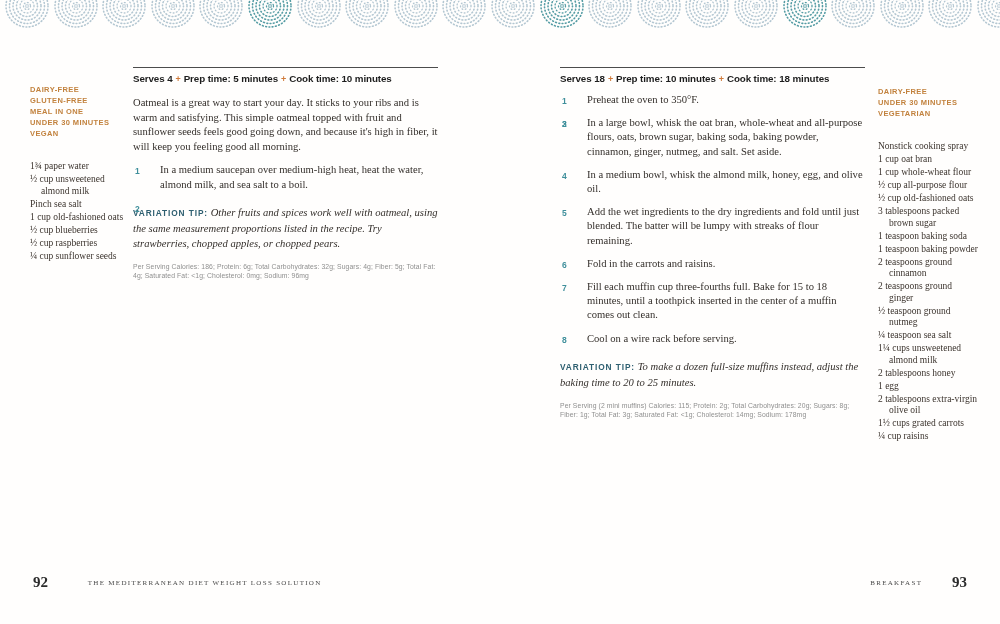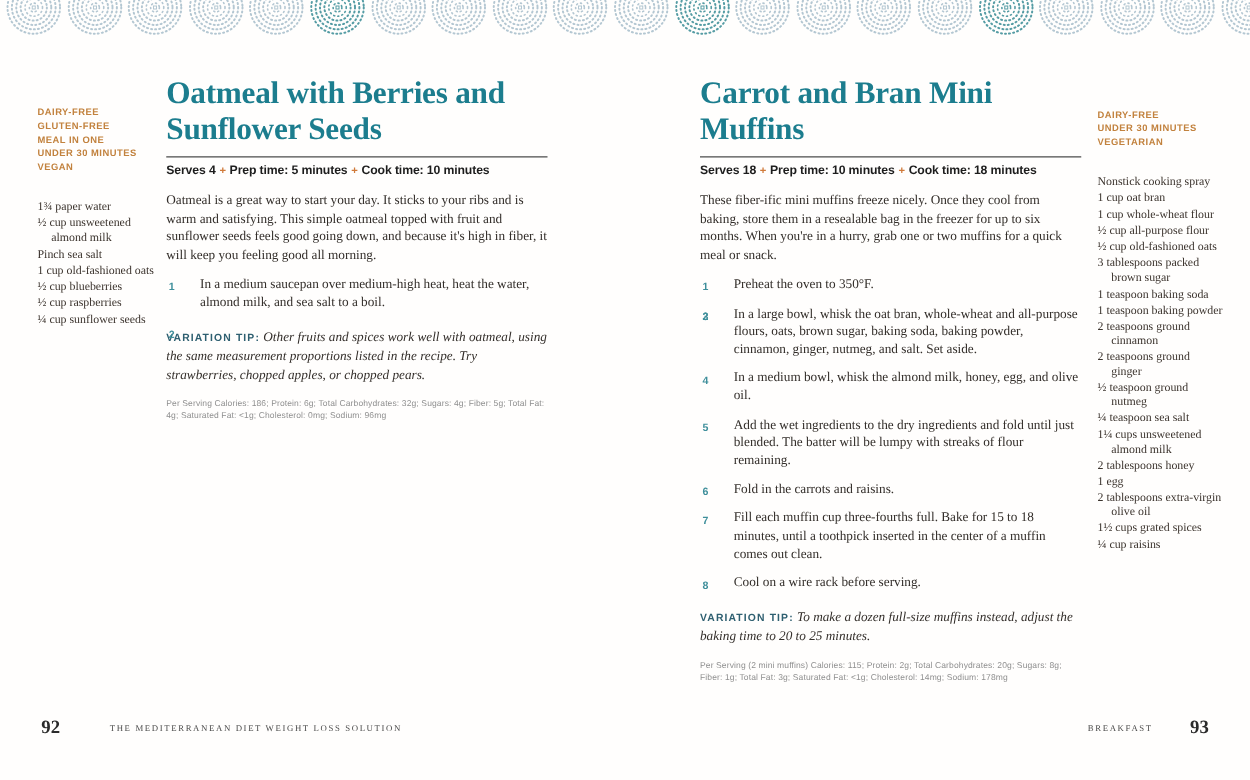--- a/index.html
+++ b/index.html
@@ -312,21 +312,20 @@
         <div class="ing">½ cup unsweetened almond milk</div>
         <div class="ing">Pinch sea salt</div>
         <div class="ing">1 cup old-fashioned oats</div>
         <div class="ing">½ cup blueberries</div>
         <div class="ing">½ cup raspberries</div>
         <div class="ing">¼ cup sunflower seeds</div>
       </div>
   </div>
 
   <div class="main-col" id="left-main">
-    <h1 class="recipe-title">Oatmeal with Berries and Sunflower Seeds</h1>
     <hr class="title-rule">
     <div class="meta">
       <span>Serves 4</span><span class="sep">+</span><span>Prep time: 5 minutes</span><span class="sep">+</span><span>Cook time: 10 minutes</span>
     </div>
     <p class="intro">Oatmeal is a great way to start your day. It sticks to your ribs and is warm and satisfying. This simple oatmeal topped with fruit and sunflower seeds feels good going down, and because it's high in fiber, it will keep you feeling good all morning.</p>
     <div class="steps">
 
         <div class="step">
           <span class="step-num">1</span>
           <span class="step-text">In a medium saucepan over medium-high heat, heat the water, almond milk, and sea salt to a boil.</span>
@@ -345,26 +344,24 @@
 
   <div class="footer" id="left-footer">
     <span class="page-num">92</span>
     <span class="footer-text">THE MEDITERRANEAN DIET WEIGHT LOSS SOLUTION</span>
   </div>
 </div>
 
 <div class="page" id="right-page">
 
   <div class="main-col" id="right-main">
-    <h1 class="recipe-title">Carrot and Bran Mini Muffins</h1>
     <hr class="title-rule">
     <div class="meta">
       <span>Serves 18</span><span class="sep">+</span><span>Prep time: 10 minutes</span><span class="sep">+</span><span>Cook time: 18 minutes</span>
     </div>
-    <p class="intro">These fiber-ific mini muffins freeze nicely. Once they cool from baking, store them in a resealable bag in the freezer for up to six months. When you're in a hurry, grab one or two muffins for a quick meal or snack.</p>
     <div class="steps">
 
         <div class="step">
           <span class="step-num">1</span>
           <span class="step-text">Preheat the oven to 350°F.</span>
         </div>
 
         <div class="step">
           <span class="step-num">2</span>
         </div>
@@ -424,21 +421,21 @@
         <div class="ing">1 teaspoon baking soda</div>
         <div class="ing">1 teaspoon baking powder</div>
         <div class="ing">2 teaspoons ground cinnamon</div>
         <div class="ing">2 teaspoons ground ginger</div>
         <div class="ing">½ teaspoon ground nutmeg</div>
         <div class="ing">¼ teaspoon sea salt</div>
         <div class="ing">1¼ cups unsweetened almond milk</div>
         <div class="ing">2 tablespoons honey</div>
         <div class="ing">1 egg</div>
         <div class="ing">2 tablespoons extra-virgin olive oil</div>
-        <div class="ing">1½ cups grated spices</div>
+        <div class="ing">1½ cups grated carrots</div>
         <div class="ing">¼ cup raisins</div>
       </div>
   </div>
 
   <div class="footer" id="right-footer">
     <span class="footer-text">BREAKFAST</span>
     <span class="page-num">93</span>
   </div>
 </div>
 

